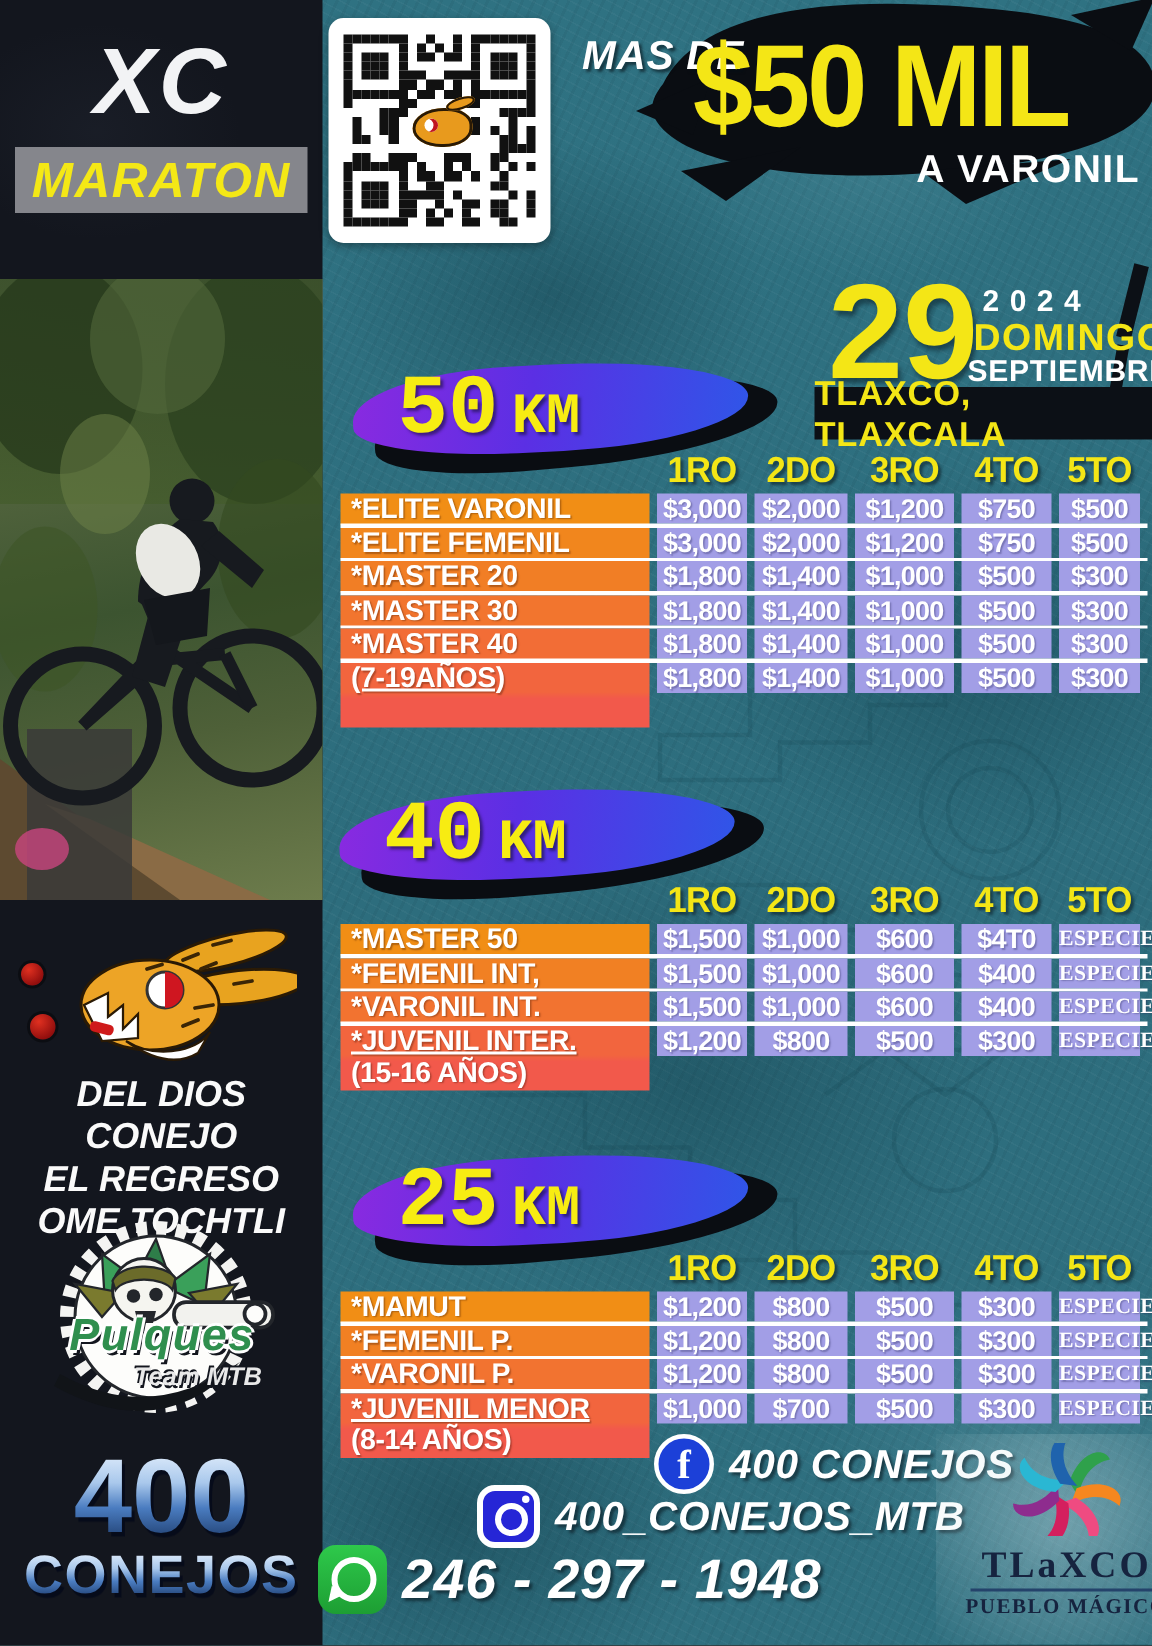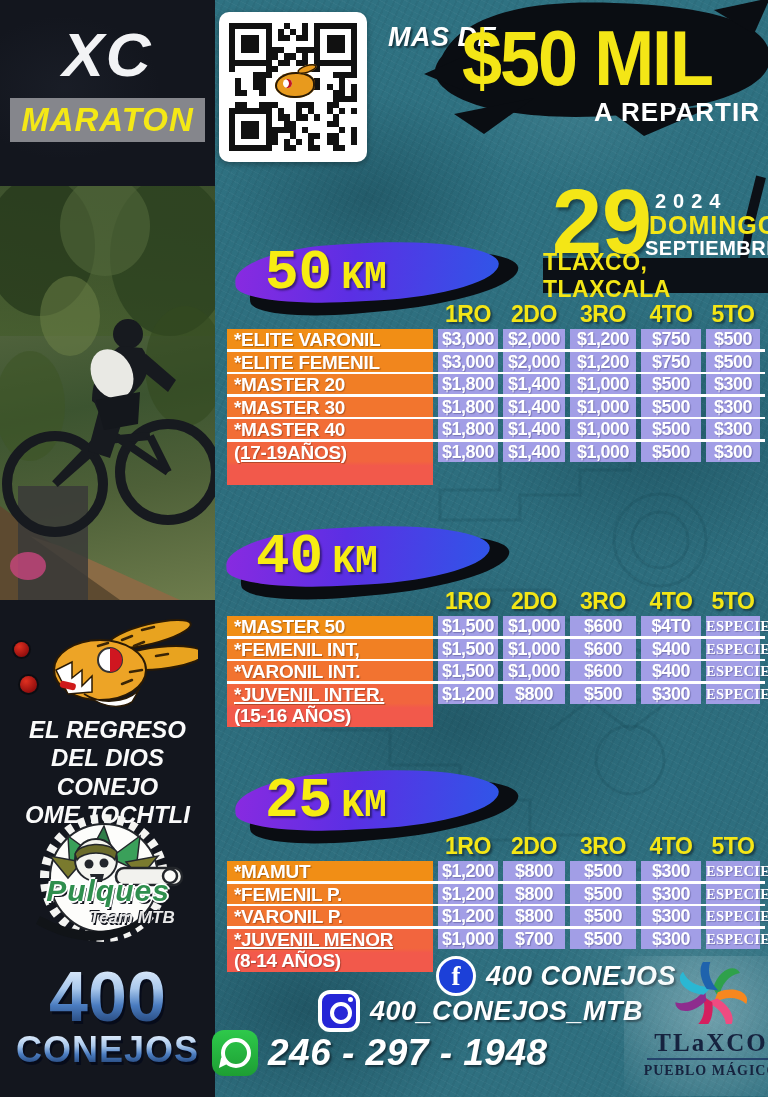--- a/index.html
+++ b/index.html
@@ -204,22 +204,22 @@
       <rect x="22" y="70" width="16" height="7" rx="3" fill="#cf1a1a" transform="rotate(14 30 73)"></rect>
       <circle cx="72" cy="48" r="12" fill="#fff" stroke="#333" stroke-width="2"></circle>
       <path d="M72 36 a12 12 0 0 1 0 24 z" fill="#cf1620"></path>
       <g stroke="#3a2506" stroke-width="2.5" stroke-linecap="round">
         <path d="M84 28 l10 -4 M96 34 l10 -4 M60 34 l10 -3 M92 60 l12 -2 M84 72 l10 -4 M104 18 l12 -3 M118 44 l12 -2"></path>
       </g>
       <path d="M46 82 q16 10 36 6 q14 -3 20 -12 l-8 14 q-20 12 -48 -8 z" fill="#fff" stroke="#2a1a05" stroke-width="1.5"></path>
     </svg>
 
     <div class="tagline">
+      <div>DEL DIOS CONEJO</div>
       <div>EL REGRESO</div>
-      <div>DEL DIOS CONEJO</div>
       <div>OME TOCHTLI</div>
     </div>
 
     <div class="pulques">
       <svg width="176" height="150" viewBox="0 0 176 150">
         <circle cx="84" cy="70" r="58" fill="none" stroke="#f4f4f2" stroke-width="12" stroke-dasharray="7 6"></circle>
         <circle cx="84" cy="70" r="54" fill="#fdfdfb" stroke="#23262b" stroke-width="2"></circle>
         <path d="M20 108 q60 34 120 -8 q-52 56 -124 16 z" fill="#111418"></path>
         <g stroke="#23262b" stroke-width="1.5">
           <polygon points="84,18 66,52 96,52" fill="#2e7d49"></polygon>
@@ -695,21 +695,21 @@
   <div class="blob-wrap">
     <svg width="360" height="150" viewBox="0 0 360 150">
       <path d="M28 62 C50 18 120 6 200 9 C290 12 350 26 356 60 C360 92 305 114 210 121 C120 128 48 116 26 90 C18 80 20 72 28 62 Z" fill="#0a0d12"></path>
       <polygon points="10,80 60,58 48,96" fill="#0a0d12"></polygon>
       <polygon points="40,120 120,104 70,140" fill="#0a0d12"></polygon>
       <polygon points="300,16 356,4 340,40" fill="#0a0d12"></polygon>
       <polygon points="200,120 300,112 230,142" fill="#0a0d12"></polygon>
     </svg>
   </div>
   <div class="prize-text">$50 MIL</div>
-  <div class="repartir">A REPARTIR</div>
+  <div class="repartir">A VARONIL</div>
 
   <div class="slash" style="left:750px;top:176px;width:10px;height:50px;transform:rotate(14deg);"></div>
   <div class="slash" style="left:742px;top:230px;width:8px;height:34px;transform:rotate(10deg);"></div>
   <div class="day">29</div>
   <div class="year">2024</div>
   <div class="weekday">DOMINGO</div>
   <div class="month">SEPTIEMBRE</div>
   <div class="locbar">
     <span>TLAXCO, TLAXCALA</span>
   </div>
@@ -775,21 +775,21 @@
             <div>*MASTER 40</div>
           </div>
           <div class="val">$1,800</div>
           <div class="val">$1,400</div>
           <div class="val">$1,000</div>
           <div class="val">$500</div>
           <div class="val">$300</div>
         </div>
         <div class="p-row last">
           <div class="lab" style="background: linear-gradient(rgb(242, 101, 62) 0px, rgb(242, 101, 62) 45%, rgb(242, 89, 75) 55%, rgb(242, 89, 75) 100%);">
-            <div class="sub">(17-19AÑOS)</div>
+            <div class="sub">(7-19AÑOS)</div>
           </div>
           <div class="val">$1,800</div>
           <div class="val">$1,400</div>
           <div class="val">$1,000</div>
           <div class="val">$500</div>
           <div class="val">$300</div>
         </div>
       </div>
   </div>
 

